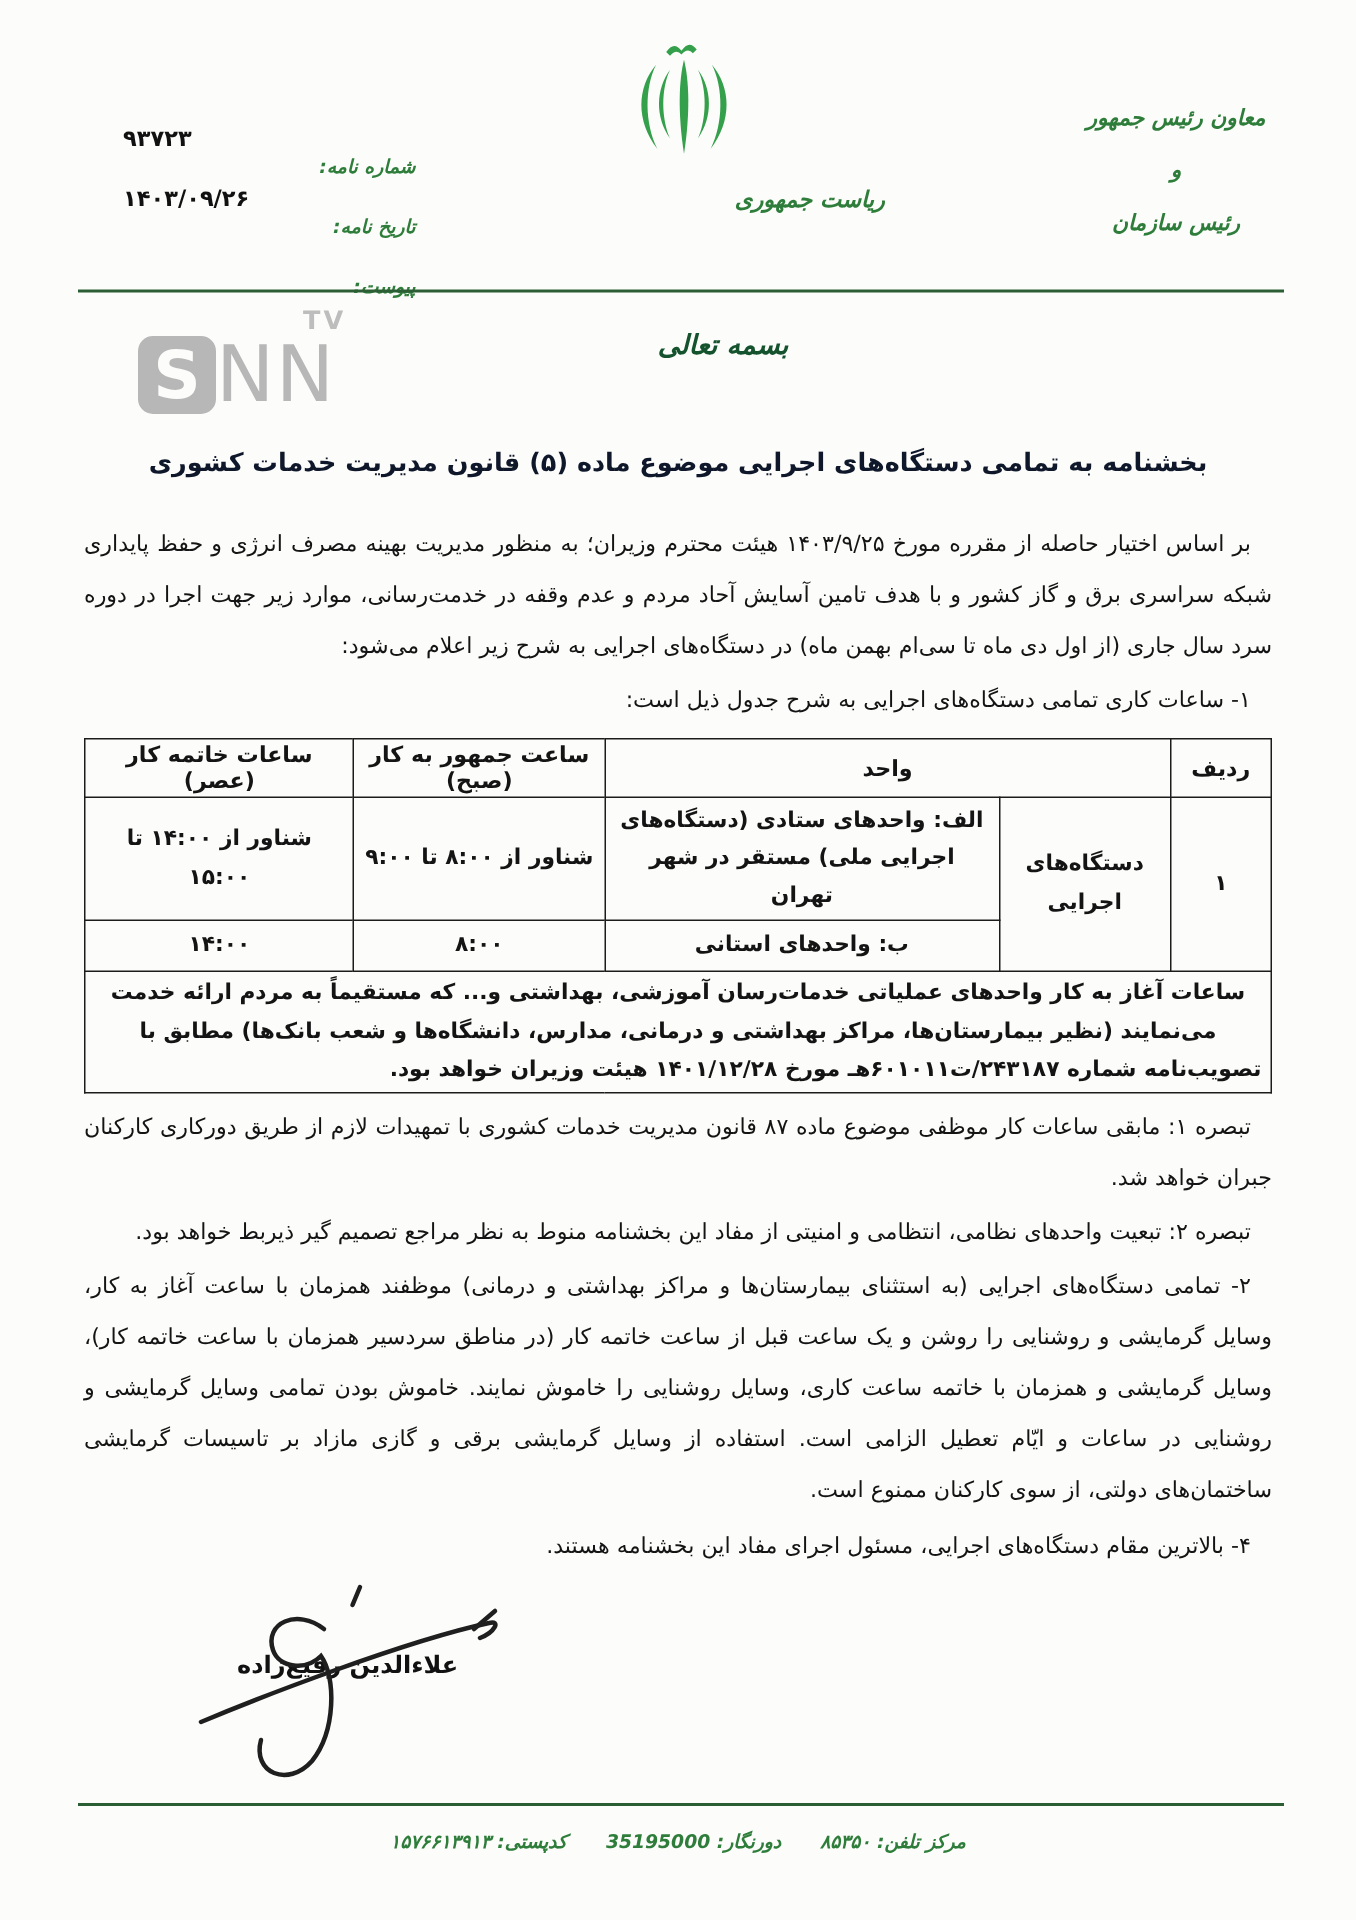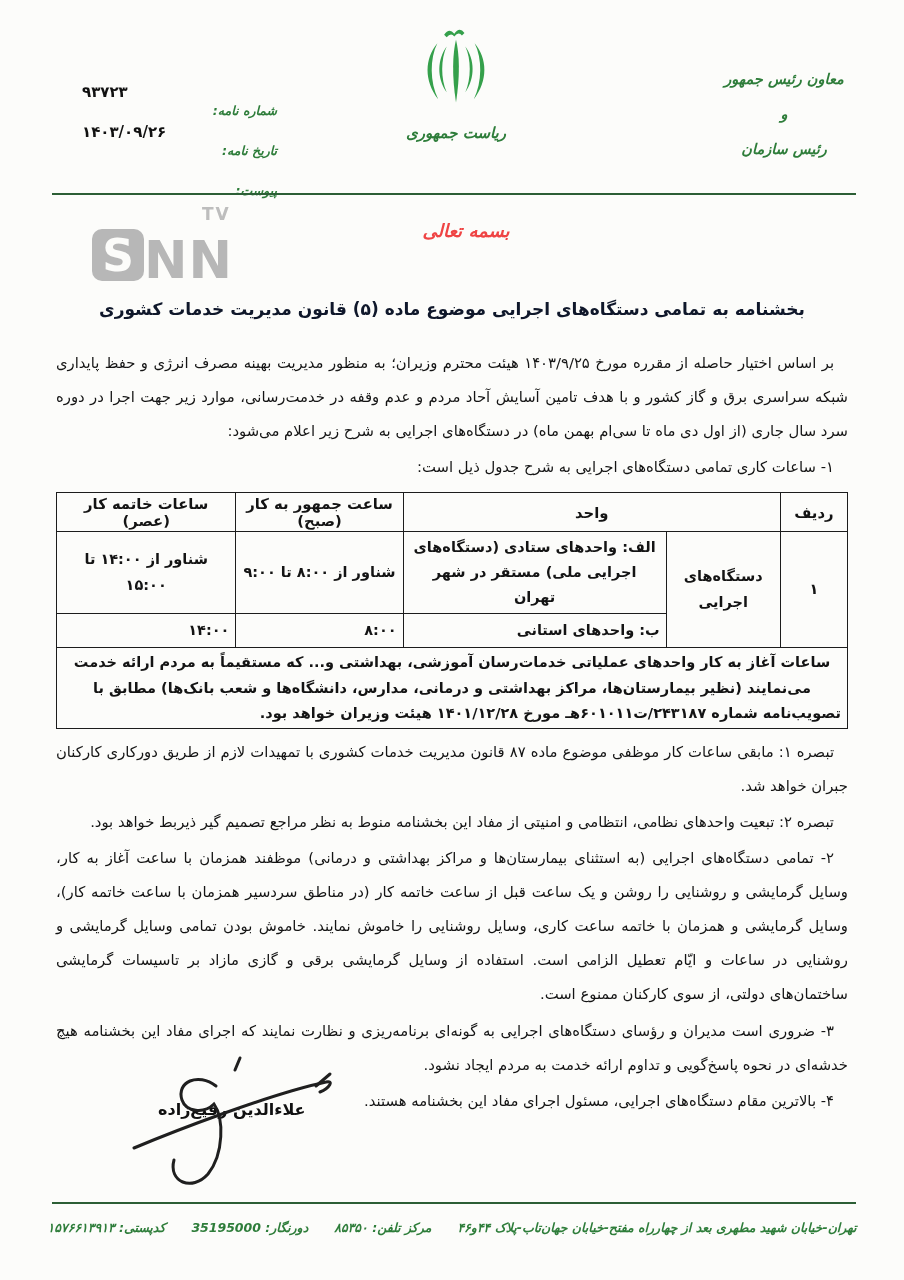--- a/index.html
+++ b/index.html
@@ -9,55 +9,55 @@
     position:relative; width:904px; height:1280px; margin:0 auto;
     background:#fcfcfa; overflow:hidden; direction:rtl; color:#161616;
   }
 
   
   .meta-block { position:absolute; top:72px; left:82px; width:195px; direction:rtl; }
   .meta-row { display:flex; justify-content:space-between; align-items:center; height:40px; }
   .meta-label { font-size:12.5px; font-style:italic; font-weight:600; color:#2e7d3a; white-space:nowrap;margin-top:37px; }
   .meta-value { font-size:15px; font-weight:700; color:#111; letter-spacing:1px; direction:ltr; }
 
-  .center-block { position:absolute; top:24px; left:322px; width:268px; text-align:center; }
+  .center-block { position:absolute; top:24px; left:322px; width:268px; text-align:right; }
   .emblem { display:block; margin:0 auto 2px auto; }
   .org-line1 { font-size:15px; font-weight:700; font-style:italic; color:#2e7d3a; line-height:1.5; }
   .org-line2 { font-size:15.5px; font-weight:700; font-style:italic; color:#2e7d3a; line-height:1.5; }
 
   .right-block { position:absolute; top:62px; right:30px; width:180px; text-align:center; }
   .right-block div { font-size:14.5px; font-weight:700; font-style:italic; color:#2e7d3a; line-height:2.4; }
 
   .divider-top { position:absolute; top:193px; left:52px; right:48px; height:2px; background:#2c5e35; }
   .divider-bottom { position:absolute; top:1202px; left:52px; right:48px; height:2px; background:#2c5e35; }
 
   
   .watermark { position:absolute; top:204px; left:92px; width:160px; height:85px; direction:ltr; }
   .wm-tv { position:absolute; top:0; left:110px; font-size:17px; font-weight:700; color:#bdbdbd; letter-spacing:2px; }
   .wm-row { position:absolute; top:20px; left:0; display:flex; align-items:center; }
   .wm-s { width:52px; height:52px; background:#b7b7b7; color:#fcfcfa; border-radius:10px;
           font-size:44px; font-weight:800; display:flex; align-items:center; justify-content:center; }
-  .wm-nn { font-size:52px; font-weight:700; color:#b7b7b7; letter-spacing:1px; line-height:1;margin-top:10px; }
-
-  .besmele { position:absolute; top:220px; left:396px; width:140px; text-align:center;
-             font-size:18px; font-weight:700; font-style:italic; color:#ef4444; }
+  .wm-nn { font-size:52px; font-weight:400; color:#b7b7b7; letter-spacing:1px; line-height:1; }
+
+  .besmele { position:absolute; top:220px; left:412px; width:140px; text-align:center;
+             font-size:18px; font-weight:700; font-style:italic; color:#14532d; }
 
   
   .doc-title { position:absolute; top:299px; left:60px; right:60px; text-align:center;
                font-size:17px; font-weight:800; color:#0f172a; }
 
   .flow { position:absolute; top:344px; right:56px; left:56px; font-size:14.8px; color:#141414; }
   .para { text-align:justify; text-align-last:right; line-height:2.3; text-indent:14px; margin-top:2px; }
 
   table.hours { width:100%; border-collapse:collapse; margin:8px 0 6px 0; }
   table.hours th, table.hours td { border:1.6px solid #1c1c1c; padding:2px 6px; text-align:center; vertical-align:middle; }
   table.hours th { font-size:14.8px; font-weight:800; height:34px; }
   table.hours td { font-size:14.5px; font-weight:600; line-height:1.75; }
   tr.row-a td { height:82px; }
-  tr.row-b td { height:34px;text-align:right; }
+  tr.row-b td { height:34px; }
   td.note-cell { text-align:justify; text-align-last:right; font-weight:600; line-height:2.25; padding:4px 12px; }
 
   
   .sign-block { position:absolute; top:1052px; left:120px; width:260px; height:150px; }
   .sign-name { position:absolute; top:48px; left:38px; font-size:16px; font-weight:800; color:#111; white-space:nowrap; }
   .sign-svg { position:absolute; top:0; left:0; }
 
   
   .footer { position:absolute; top:1220px; left:30px; right:30px; display:flex; direction:rtl;
             justify-content:center; gap:26px; align-items:baseline; }
@@ -157,41 +157,39 @@
         </tr>
         <tr>
           <td class="note-cell" colspan="5">ساعات آغاز به کار واحدهای عملیاتی خدمات‌رسان آموزشی، بهداشتی و... که مستقیماً به مردم ارائه خدمت می‌نمایند (نظیر بیمارستان‌ها، مراکز بهداشتی و درمانی، مدارس، دانشگاه‌ها و شعب بانک‌ها) مطابق با تصویب‌نامه شماره ۲۴۳۱۸۷/ت۶۰۱۰۱۱هـ مورخ ۱۴۰۱/۱۲/۲۸ هیئت وزیران خواهد بود.</td>
         </tr>
       </tbody>
     </table>
 
     <p class="para">تبصره ۱: مابقی ساعات کار موظفی موضوع ماده ۸۷ قانون مدیریت خدمات کشوری با تمهیدات لازم از طریق دورکاری کارکنان جبران خواهد شد.</p>
     <p class="para">تبصره ۲: تبعیت واحدهای نظامی، انتظامی و امنیتی از مفاد این بخشنامه منوط به نظر مراجع تصمیم گیر ذیربط خواهد بود.</p>
     <p class="para">۲- تمامی دستگاه‌های اجرایی (به استثنای بیمارستان‌ها و مراکز بهداشتی و درمانی) موظفند همزمان با ساعت آغاز به کار، وسایل گرمایشی و روشنایی را روشن و یک ساعت قبل از ساعت خاتمه کار (در مناطق سردسیر همزمان با ساعت خاتمه کار)، وسایل گرمایشی و همزمان با خاتمه ساعت کاری، وسایل روشنایی را خاموش نمایند. خاموش بودن تمامی وسایل گرمایشی و روشنایی در ساعات و ایّام تعطیل الزامی است. استفاده از وسایل گرمایشی برقی و گازی مازاد بر تاسیسات گرمایشی ساختمان‌های دولتی، از سوی کارکنان ممنوع است.</p>
-    <p class="para">۳- ضروری است مدیران و رؤسای دستگاه‌های اجرایی به گونه‌ای برنامه‌ریزی و نظارت نمایند که اجرای مفاد این بخشنامه هیچ خدشه‌ای در نحوه پاسخ‌گویی و تداوم ارائه خدمت به مردم ایجاد نشود.</p>
     <p class="para">۴- بالاترین مقام دستگاه‌های اجرایی، مسئول اجرای مفاد این بخشنامه هستند.</p>
 
   </div>
 
   <div class="sign-block">
     <div class="sign-name">علاءالدین رفیع‌زاده</div>
     <svg class="sign-svg" width="250" height="150" viewBox="0 0 250 150">
       <g fill="none" stroke="#1f1f1f" stroke-width="3" stroke-linecap="round">
         <path d="M14,96 C52,80 150,42 206,30 C214,28 210,36 200,40"></path>
         <path d="M196,34 L210,22"></path>
         <path d="M120,6 L115,18"></path>
         <path d="M96,34 C78,20 56,30 62,48 C66,60 84,62 94,52 C104,66 104,102 88,122 C72,140 48,130 54,108"></path>
       </g>
     </svg>
   </div>
 
   <div class="divider-bottom"></div>
 
   <div class="footer">
-    <span>تهران-خیابان شهید مطهری بعد از چهارراه مفتح-خیابان جهان‌تاب-پلاک ۴۴و۴۶</span>
     <span>
       <span>مرکز تلفن:</span>
       <span>۸۵۳۵۰</span>
     </span>
     <span>
       <span>دورنگار:</span>
       <span>35195000</span>
     </span>
     <span>
       <span>کدپستی:</span>

